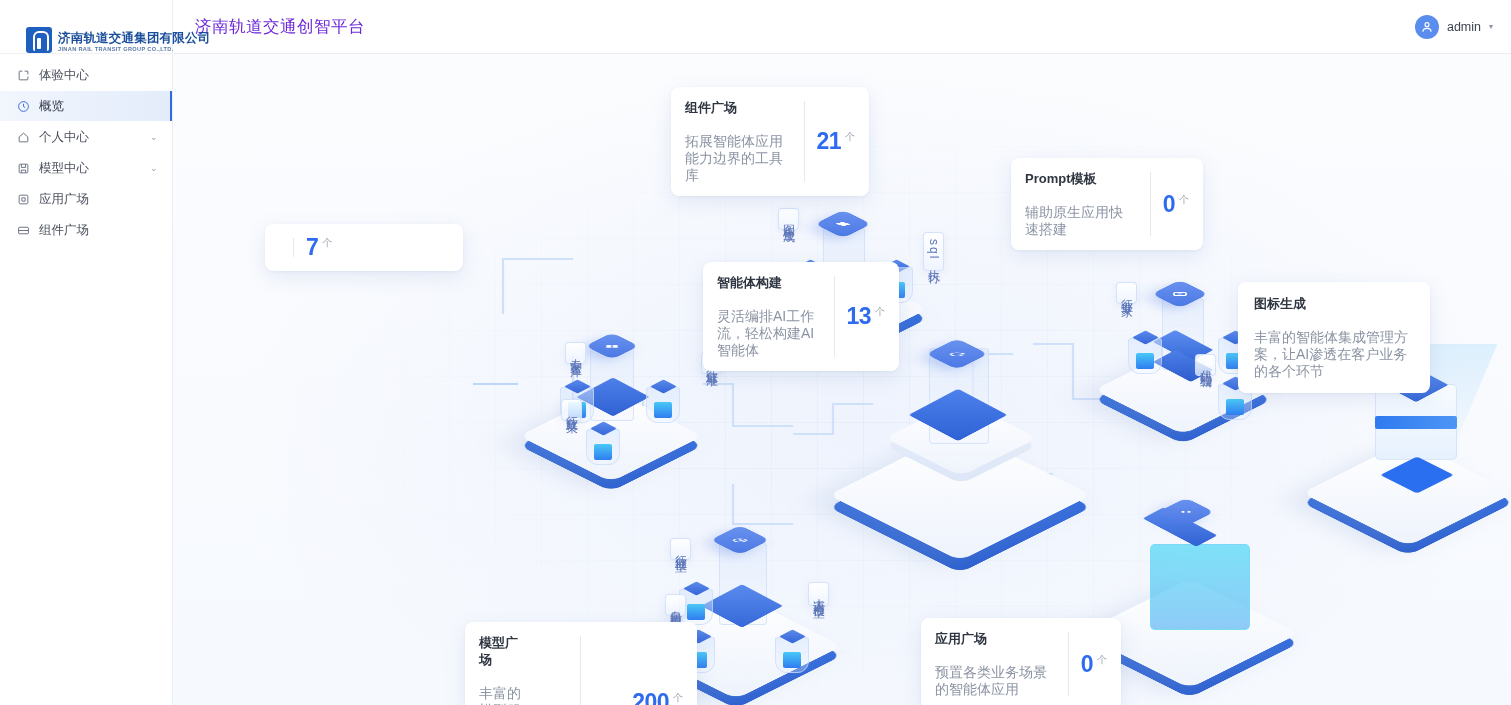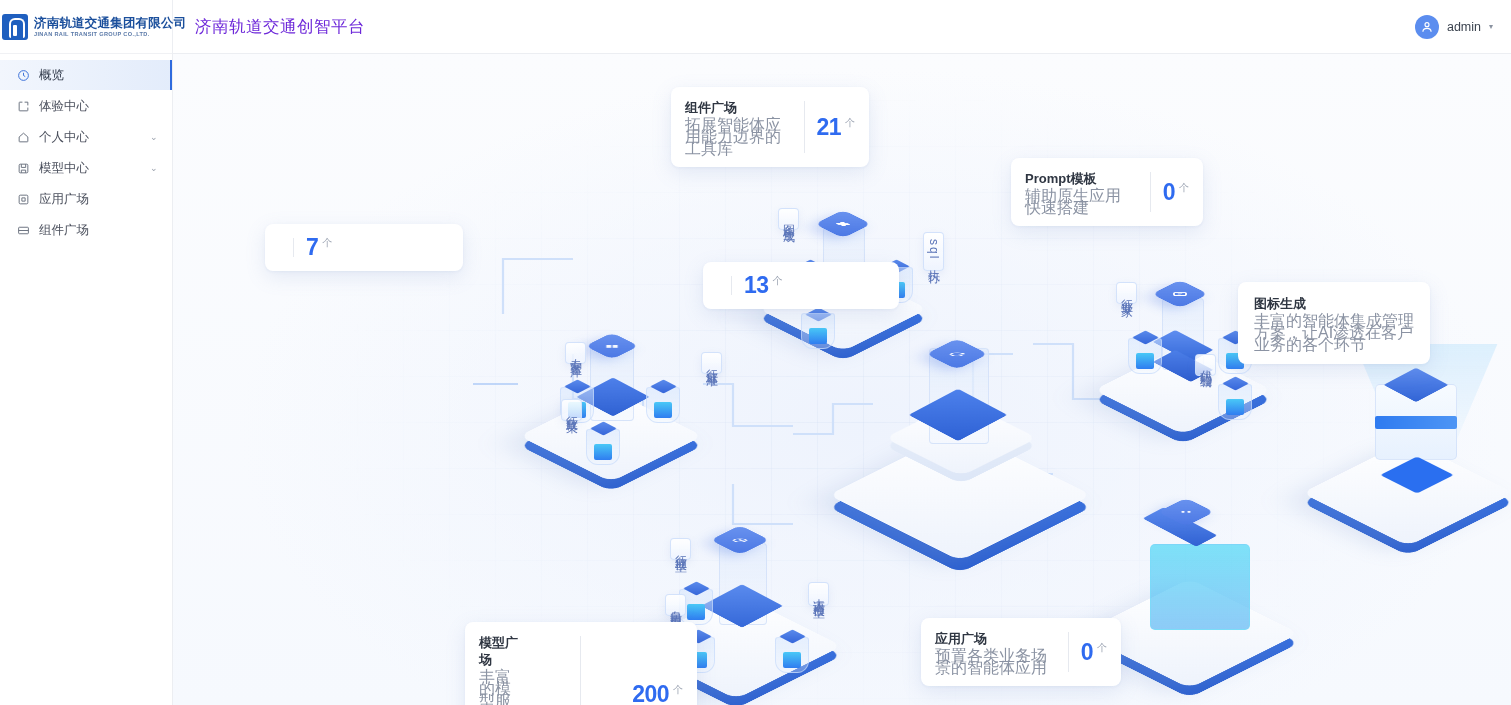--- a/index.html
+++ b/index.html
@@ -11,21 +11,21 @@
   }
   #app { position: relative; width: 1511px; height: 705px; display: flex; }
 
   
   .sidebar {
     width: 173px; height: 705px; background: #ffffff;
     border-right: 1px solid #eceef2; flex: 0 0 173px;
     position: relative; z-index: 5;
   }
   .logo-wrap {
-    height: 54px; display: flex; align-items: center; padding-left: 2px; gap: 6px;
+    height: 54px; display: flex; align-items: flex-end; padding-left: 26px; gap: 6px;
     border-bottom: 1px solid #f0f1f4;
   }
   .logo-mark {
     width: 26px; height: 26px; flex: 0 0 26px; border-radius: 3px;
     background: #1f5fbf; position: relative;
   }
   .logo-mark:after {
     content: ""; position: absolute; left: 7px; top: 4px; width: 12px; height: 18px;
     border: 2.5px solid #ffffff; border-radius: 6px 6px 2px 2px; border-bottom: none;
   }
@@ -163,21 +163,21 @@
   .vlabel.lat { text-orientation: mixed; }
 
   
   .card {
     position: absolute; background: #ffffff; border-radius: 8px;
     box-shadow: 0 6px 20px rgba(116,146,201,.16), 0 1px 3px rgba(120,150,200,.10);
     display: flex; align-items: center; padding: 12px 14px;
   }
   .card-text { min-width: 0; }
   .card-title { font-size: 13px; font-weight: 700; color: #2f3642; line-height: 17px; }
-  .card-desc { font-size: 16px; color: #8b93a3; line-height: 12px; margin-top: 3px; }
+  .card-desc { font-size: 14px; color: #8b93a3; line-height: 17px; margin-top: 17px; }
   .card-sep { width: 1px; align-self: stretch; background: #e6e9ef; margin: 2px 12px 2px 14px; }
   .card-metric { display: flex; align-items: flex-start; gap: 4px; }
   .card-num { font-size: 23px; font-weight: 700; color: #2f6bf0; line-height: 1; letter-spacing: -.5px; }
   .card-unit { font-size: 10px; color: #9aa2b1; }
   .card.nocount { padding: 13px 16px; }
   .card.nocount .card-desc { max-width: 160px; }
 </style>
 </head>
 <body>
 
@@ -187,39 +187,39 @@
     <div class="logo-wrap">
       <div class="logo-mark"></div>
       <div class="logo-text">
         <div class="logo-cn">济南轨道交通集团有限公司</div>
         <div class="logo-en">JINAN RAIL TRANSIT GROUP CO.,LTD.</div>
       </div>
     </div>
 
     <nav class="nav">
 
+      <div class="nav-item">
+        <span class="nav-ico">
+          <svg width="13" height="13" viewBox="0 0 24 24" fill="none" stroke="currentColor" stroke-width="1.8">
+              <path d="M14 4h6v6"></path>
+              <path d="M20 14v5a1 1 0 0 1-1 1H5a1 1 0 0 1-1-1V5a1 1 0 0 1 1-1h5"></path>
+            </svg>
+        </span>
+        <span class="nav-label">体验中心</span>
+        <span class="nav-caret"></span>
+      </div>
+
       <div class="nav-item active">
         <span class="nav-ico">
           <svg width="13" height="13" viewBox="0 0 24 24" fill="none" stroke="currentColor" stroke-width="1.8">
               <circle cx="12" cy="12" r="9"></circle>
               <path d="M12 7v5l3.2 2"></path>
             </svg>
         </span>
         <span class="nav-label">概览</span>
-        <span class="nav-caret"></span>
-      </div>
-
-      <div class="nav-item">
-        <span class="nav-ico">
-          <svg width="13" height="13" viewBox="0 0 24 24" fill="none" stroke="currentColor" stroke-width="1.8">
-              <path d="M14 4h6v6"></path>
-              <path d="M20 14v5a1 1 0 0 1-1 1H5a1 1 0 0 1-1-1V5a1 1 0 0 1 1-1h5"></path>
-            </svg>
-        </span>
-        <span class="nav-label">体验中心</span>
         <span class="nav-caret"></span>
       </div>
 
       <div class="nav-item">
         <span class="nav-ico">
           <svg width="13" height="13" viewBox="0 0 24 24" fill="none" stroke="currentColor" stroke-width="1.8">
               <path d="M4 11l8-7 8 7v8a1 1 0 0 1-1 1H5a1 1 0 0 1-1-1z"></path>
             </svg>
         </span>
         <span class="nav-label">个人中心</span>
@@ -515,20 +515,24 @@
 
       <div class="card" style="left:92px; top:170px; width:198px;">
         <div class="card-sep"></div>
         <div class="card-metric">
           <span class="card-num">7</span>
           <span class="card-unit">个</span>
         </div>
       </div>
 
       <div class="card" style="left:530px; top:208px; width:196px;">
+        <div class="card-text">
+          <div class="card-title">智能体构建</div>
+          <div class="card-desc">灵活编排AI工作流，轻松构建AI智能体</div>
+        </div>
         <div class="card-sep"></div>
         <div class="card-metric">
           <span class="card-num">13</span>
           <span class="card-unit">个</span>
         </div>
       </div>
 
       <div class="card nocount" style="left:1065px; top:228px; width:192px;">
         <div class="card-text">
           <div class="card-title">图标生成</div>

